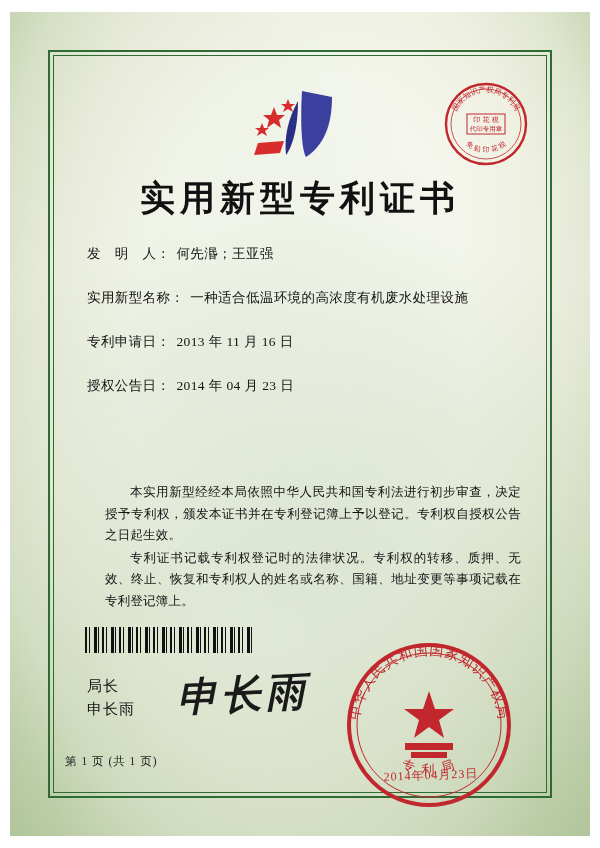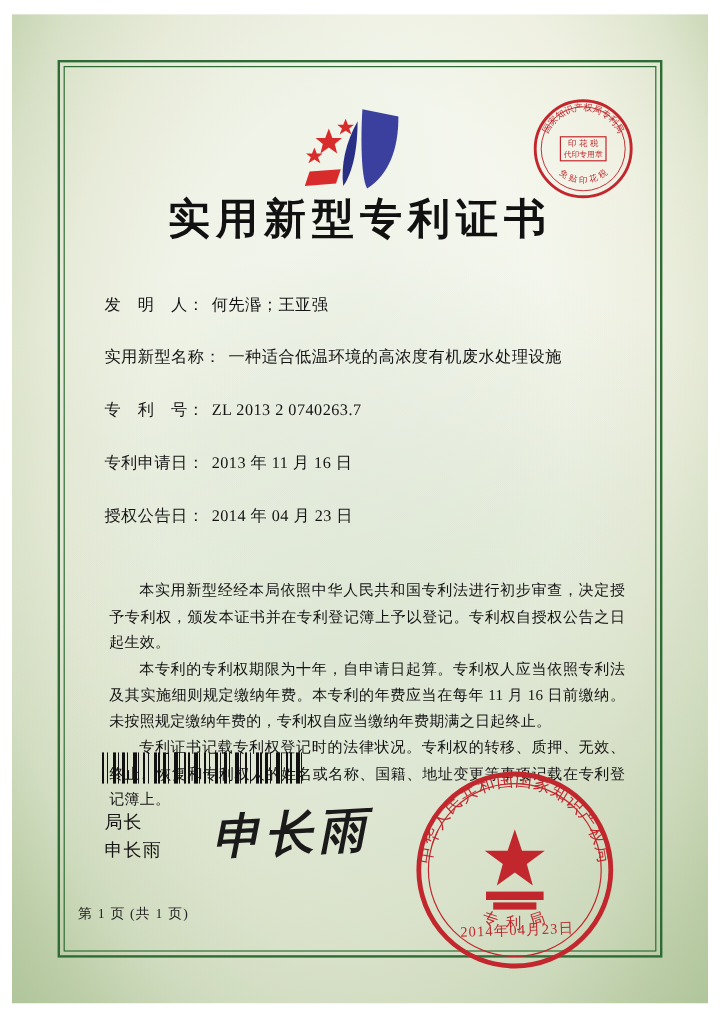--- a/index.html
+++ b/index.html
@@ -96,21 +96,21 @@
     right: 6px;
     top: 14px;
     width: 86px;
     height: 86px;
   }
 
   .title {
     position: absolute;
     left: 0;
     right: 0;
-    top: 92px;
+    top: 108px;
     text-align: center;
     font-size: 35px;
     font-weight: bold;
     letter-spacing: 5px;
     color: #111111;
     font-family: "DejaVu Serif", "Liberation Serif", serif;
   }
 
   .fields {
     position: absolute;
@@ -139,21 +139,21 @@
     left: 22px;
     right: 14px;
     top: 415px;
     font-size: 12.5px;
     line-height: 1.72;
     color: #141414;
     text-align: justify;
     letter-spacing: 0.2px;
   }
   .body-text p {
-    margin: 0 0 1px 4px;
+    margin: 0 0 1px 18px;
     text-indent: 25px;
   }
 
   
   .barcode {
     position: absolute;
     left: 20px;
     top: 560px;
     width: 168px;
     height: 26px;
@@ -262,33 +262,29 @@
       <div class="title">实用新型专利证书</div>
 
       <div class="fields">
         <div class="field-row">
           <span class="field-label">发　明　人：</span><span class="field-value">何先湣；王亚强</span>
         </div>
         <div class="field-row">
           <span class="field-label">实用新型名称：</span><span class="field-value">一种适合低温环境的高浓度有机废水处理设施</span>
         </div>
         <div class="field-row">
-          <span class="field-label">专　利　号：</span><span class="field-value">ZL 2013 2 0740263.7</span>
-        </div>
-        <div class="field-row">
           <span class="field-label">专利申请日：</span><span class="field-value">2013 年 11 月 16 日</span>
         </div>
         <div class="field-row">
           <span class="field-label">授权公告日：</span><span class="field-value">2014 年 04 月 23 日</span>
         </div>
       </div>
 
       <div class="body-text">
         <p>本实用新型经经本局依照中华人民共和国专利法进行初步审查，决定授予专利权，颁发本证书并在专利登记簿上予以登记。专利权自授权公告之日起生效。</p>
-        <p>本专利的专利权期限为十年，自申请日起算。专利权人应当依照专利法及其实施细则规定缴纳年费。本专利的年费应当在每年 11 月 16 日前缴纳。未按照规定缴纳年费的，专利权自应当缴纳年费期满之日起终止。</p>
         <p>专利证书记载专利权登记时的法律状况。专利权的转移、质押、无效、终止、恢复和专利权人的姓名或名称、国籍、地址变更等事项记载在专利登记簿上。</p>
       </div>
 
       <div class="barcode"></div>
 
       <div class="director">
         <div>局长</div>
         <div>申长雨</div>
       </div>
 

